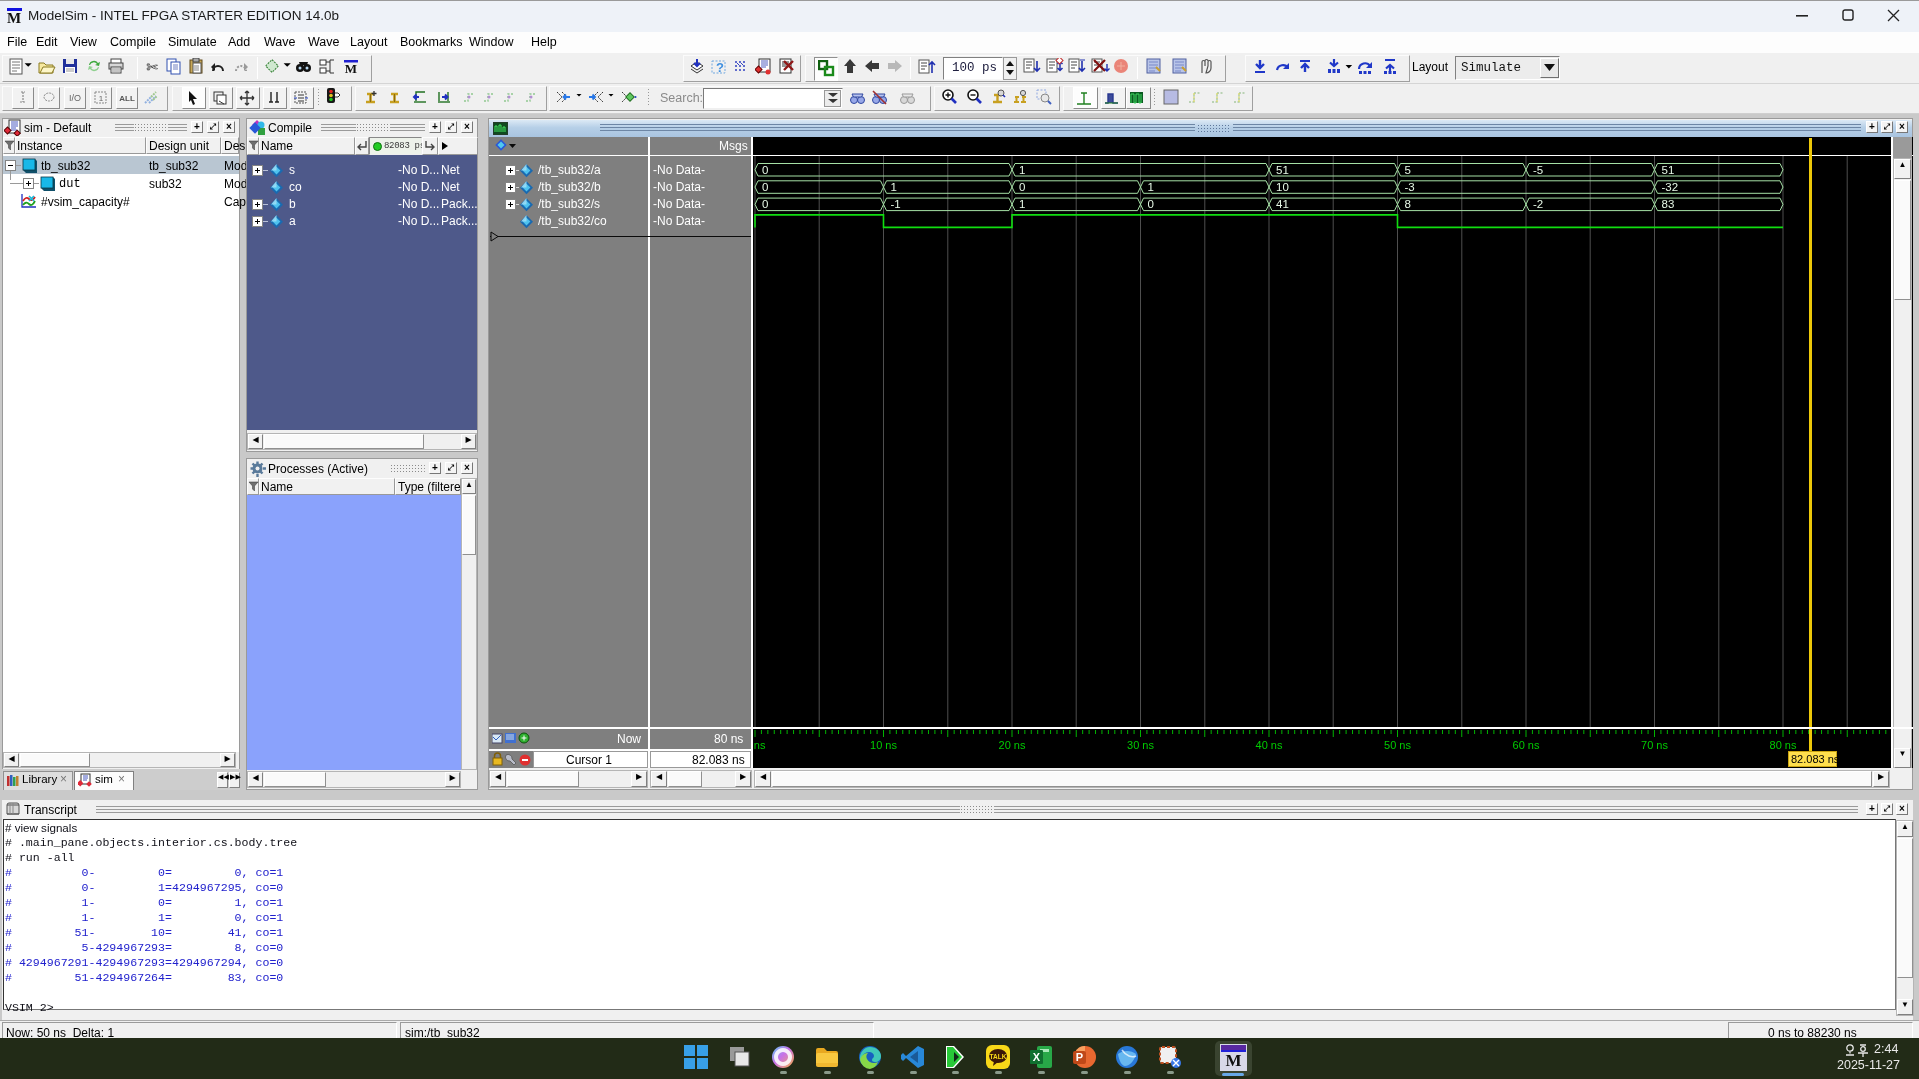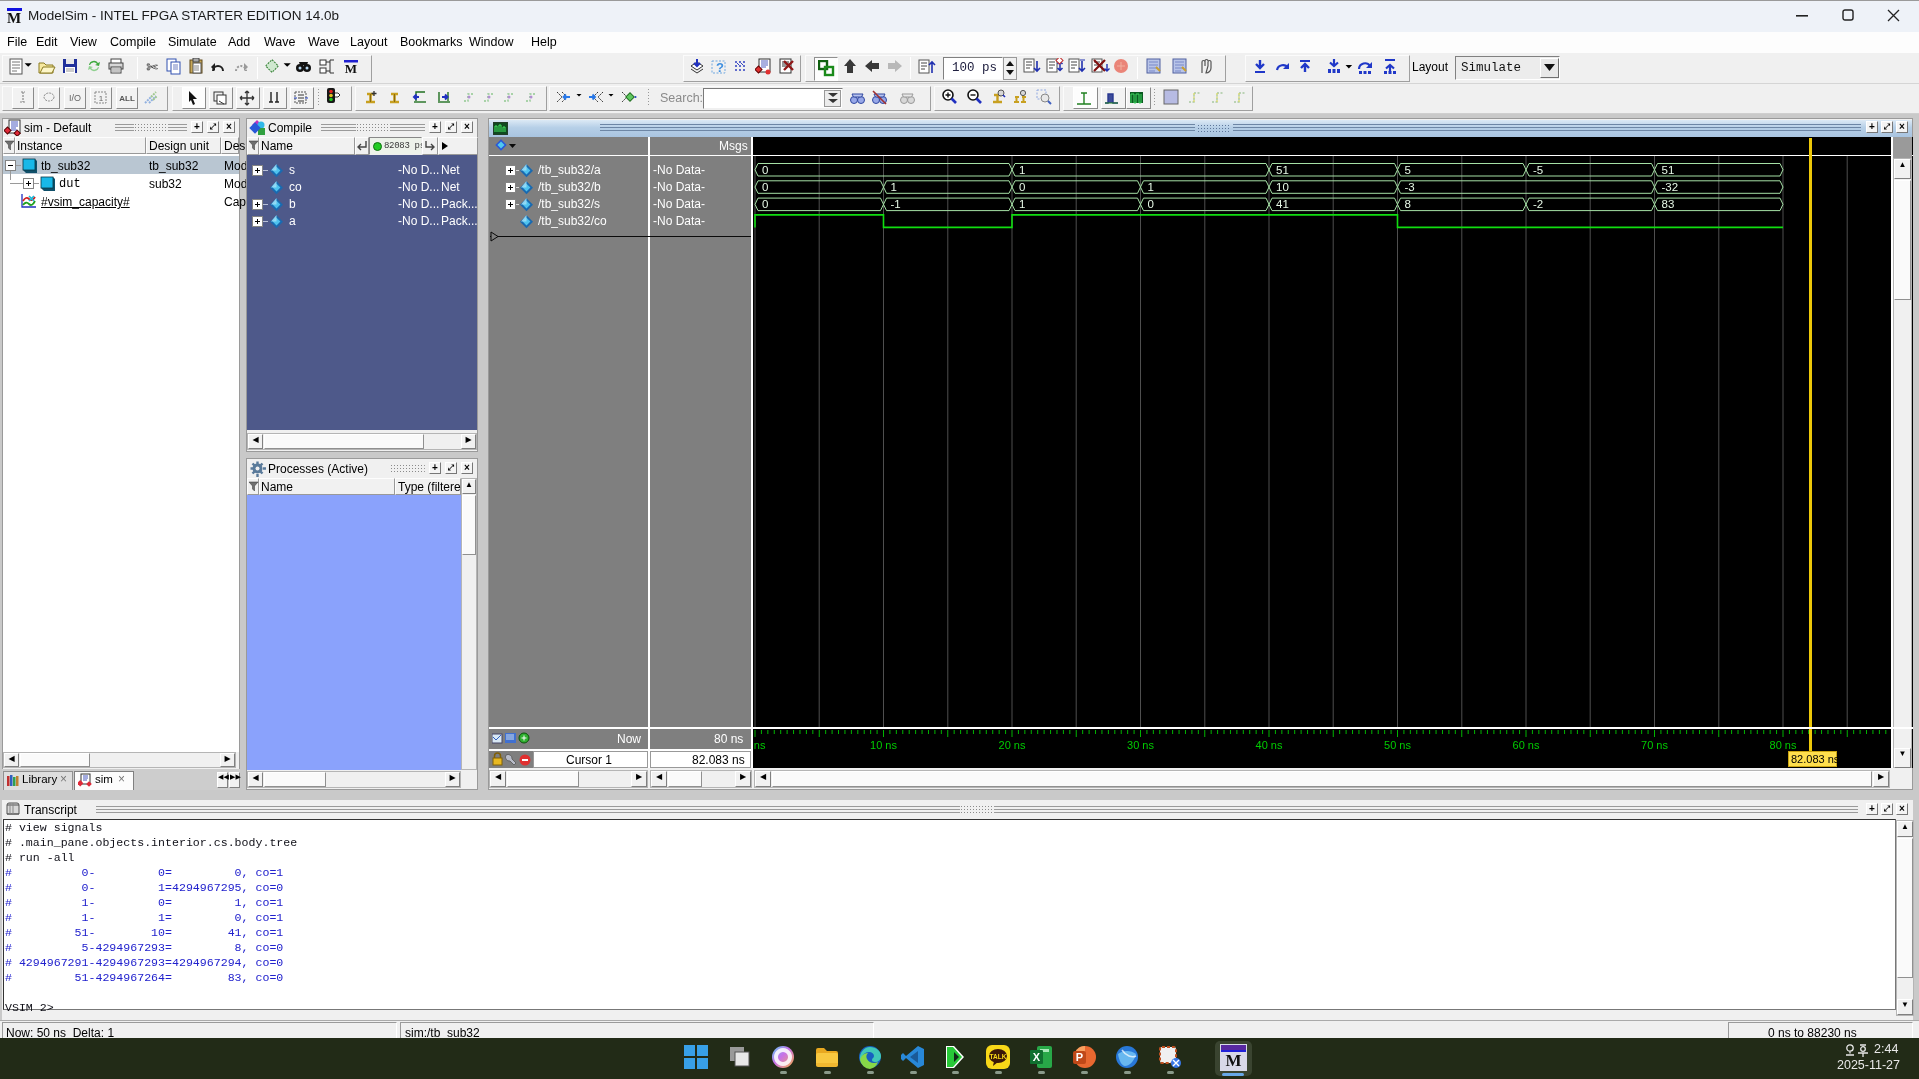--- a/index.html
+++ b/index.html
@@ -524,21 +524,21 @@
   </svg>
 <div class="abs" style="left:59px;top:177px;white-space:pre;font-family:Liberation Mono, monospace;">dut</div>
 <div class="abs" style="left:149px;top:177px;white-space:pre;">sub32</div>
 <div class="abs" style="left:224px;top:177px;white-space:pre;">Modu</div>
 <svg class="abs" style="left:21px;top:193px;" width="16" height="16" viewBox="0 0 16 16">
     <path d="M1 1 v13 h14" stroke="#2030c0" fill="none" stroke-width="1.3"></path>
     <path d="M2 8 q3 -5 6 -2 t6 -2" stroke="#d02020" fill="none" stroke-width="1.8"></path>
     <path d="M2 12 q3 -4 6 -1 t6 -3" stroke="#20a020" fill="none" stroke-width="1.8"></path>
     <path d="M8 3 l5 5 M13 3 l-5 5" stroke="#18b8d8" stroke-width="1.6"></path>
   </svg>
-<div class="abs" style="left:41px;top:195px;white-space:pre;text-decoration:underline;">#vsim_capacity#</div>
+<div class="abs" style="left:41px;top:195px;white-space:pre;">#vsim_capacity#</div>
 <div class="abs" style="left:224px;top:195px;white-space:pre;">Capa</div>
 <div class="sb" style="left:3px;top:752px;width:233px;height:16px;"></div>
 <div class="sbb" style="left:4px;top:753px;width:15px;height:14px;">◀</div>
 <div class="sbthumb" style="left:20px;top:753px;width:70px;height:14px;"></div>
 <div class="sbb" style="left:220px;top:753px;width:15px;height:14px;">▶</div>
 <div class="abs" style="left:2px;top:769px;width:238px;height:21px;background:#cdcdcd;"></div>
 <div class="abs" style="left:3px;top:771px;width:70px;height:19px;background:#dedede;border:1px solid #909090;border-bottom:none;"></div>
 <svg class="abs" style="left:6px;top:774px;" width="13" height="13" viewBox="0 0 13 13">
     <rect x="1" y="2" width="2.5" height="10" fill="#c03030"></rect>
     <rect x="4" y="1" width="2.5" height="11" fill="#3060c0"></rect>
@@ -1127,21 +1127,21 @@
     <path d="M5 1 v11 M8 1 v11" stroke="#888"></path>
   </svg>
 <div class="abs" style="left:24px;top:803px;white-space:pre;font-size:12px;color:#000;">Transcript</div>
 <div class="deco" style="left:96.0px;top:806px;width:864.0px;"></div>
 <div class="grip" style="left:960.0px;top:805px;"></div>
 <div class="deco" style="left:994.0px;top:806px;width:864.0px;"></div>
 <div class="panelbtn" style="left:1866px;top:803px;">+</div>
 <div class="panelbtn" style="left:1881px;top:803px;font-size:8px;">⤢</div>
 <div class="panelbtn" style="left:1896px;top:803px;">×</div>
 <div class="abs" style="left:3px;top:819px;width:1893px;height:191px;background:#fff;border:1px solid;border-color:#333 #777 #777 #333;"></div>
-<div class="abs" style="left:5px;top:821px;white-space:pre;font-family:Liberation Mono, monospace;font-size:11.6px;color:#101018;">#&nbsp;view&nbsp;signals</div>
+<div class="abs" style="left:5px;top:821px;white-space:pre;font-family:Liberation Sans, sans-serif;font-size:11.6px;color:#101018;">#&nbsp;view&nbsp;signals</div>
 <div class="abs" style="left:5px;top:836px;white-space:pre;font-family:Liberation Mono;font-size:11.6px;color:#101018;">#&nbsp;.main_pane.objects.interior.cs.body.tree</div>
 <div class="abs" style="left:5px;top:851px;white-space:pre;font-family:Liberation Mono;font-size:11.6px;color:#101018;">#&nbsp;run&nbsp;-all</div>
 <div class="abs" style="left:5px;top:866px;white-space:pre;font-family:Liberation Mono;font-size:11.6px;color:#2121cd;">#&nbsp;&nbsp;&nbsp;&nbsp;&nbsp;&nbsp;&nbsp;&nbsp;&nbsp;&nbsp;0-&nbsp;&nbsp;&nbsp;&nbsp;&nbsp;&nbsp;&nbsp;&nbsp;&nbsp;0=&nbsp;&nbsp;&nbsp;&nbsp;&nbsp;&nbsp;&nbsp;&nbsp;&nbsp;0,&nbsp;co=1</div>
 <div class="abs" style="left:5px;top:881px;white-space:pre;font-family:Liberation Mono;font-size:11.6px;color:#2121cd;">#&nbsp;&nbsp;&nbsp;&nbsp;&nbsp;&nbsp;&nbsp;&nbsp;&nbsp;&nbsp;0-&nbsp;&nbsp;&nbsp;&nbsp;&nbsp;&nbsp;&nbsp;&nbsp;&nbsp;1=4294967295,&nbsp;co=0</div>
 <div class="abs" style="left:5px;top:896px;white-space:pre;font-family:Liberation Mono;font-size:11.6px;color:#2121cd;">#&nbsp;&nbsp;&nbsp;&nbsp;&nbsp;&nbsp;&nbsp;&nbsp;&nbsp;&nbsp;1-&nbsp;&nbsp;&nbsp;&nbsp;&nbsp;&nbsp;&nbsp;&nbsp;&nbsp;0=&nbsp;&nbsp;&nbsp;&nbsp;&nbsp;&nbsp;&nbsp;&nbsp;&nbsp;1,&nbsp;co=1</div>
 <div class="abs" style="left:5px;top:911px;white-space:pre;font-family:Liberation Mono;font-size:11.6px;color:#2121cd;">#&nbsp;&nbsp;&nbsp;&nbsp;&nbsp;&nbsp;&nbsp;&nbsp;&nbsp;&nbsp;1-&nbsp;&nbsp;&nbsp;&nbsp;&nbsp;&nbsp;&nbsp;&nbsp;&nbsp;1=&nbsp;&nbsp;&nbsp;&nbsp;&nbsp;&nbsp;&nbsp;&nbsp;&nbsp;0,&nbsp;co=1</div>
 <div class="abs" style="left:5px;top:926px;white-space:pre;font-family:Liberation Mono;font-size:11.6px;color:#2121cd;">#&nbsp;&nbsp;&nbsp;&nbsp;&nbsp;&nbsp;&nbsp;&nbsp;&nbsp;51-&nbsp;&nbsp;&nbsp;&nbsp;&nbsp;&nbsp;&nbsp;&nbsp;10=&nbsp;&nbsp;&nbsp;&nbsp;&nbsp;&nbsp;&nbsp;&nbsp;41,&nbsp;co=1</div>
 <div class="abs" style="left:5px;top:941px;white-space:pre;font-family:Liberation Mono;font-size:11.6px;color:#2121cd;">#&nbsp;&nbsp;&nbsp;&nbsp;&nbsp;&nbsp;&nbsp;&nbsp;&nbsp;&nbsp;5-4294967293=&nbsp;&nbsp;&nbsp;&nbsp;&nbsp;&nbsp;&nbsp;&nbsp;&nbsp;8,&nbsp;co=0</div>
 <div class="abs" style="left:5px;top:956px;white-space:pre;font-family:Liberation Mono;font-size:11.6px;color:#2121cd;">#&nbsp;4294967291-4294967293=4294967294,&nbsp;co=0</div>
 <div class="abs" style="left:5px;top:971px;white-space:pre;font-family:Liberation Mono;font-size:11.6px;color:#2121cd;">#&nbsp;&nbsp;&nbsp;&nbsp;&nbsp;&nbsp;&nbsp;&nbsp;&nbsp;51-4294967264=&nbsp;&nbsp;&nbsp;&nbsp;&nbsp;&nbsp;&nbsp;&nbsp;83,&nbsp;co=0</div>

